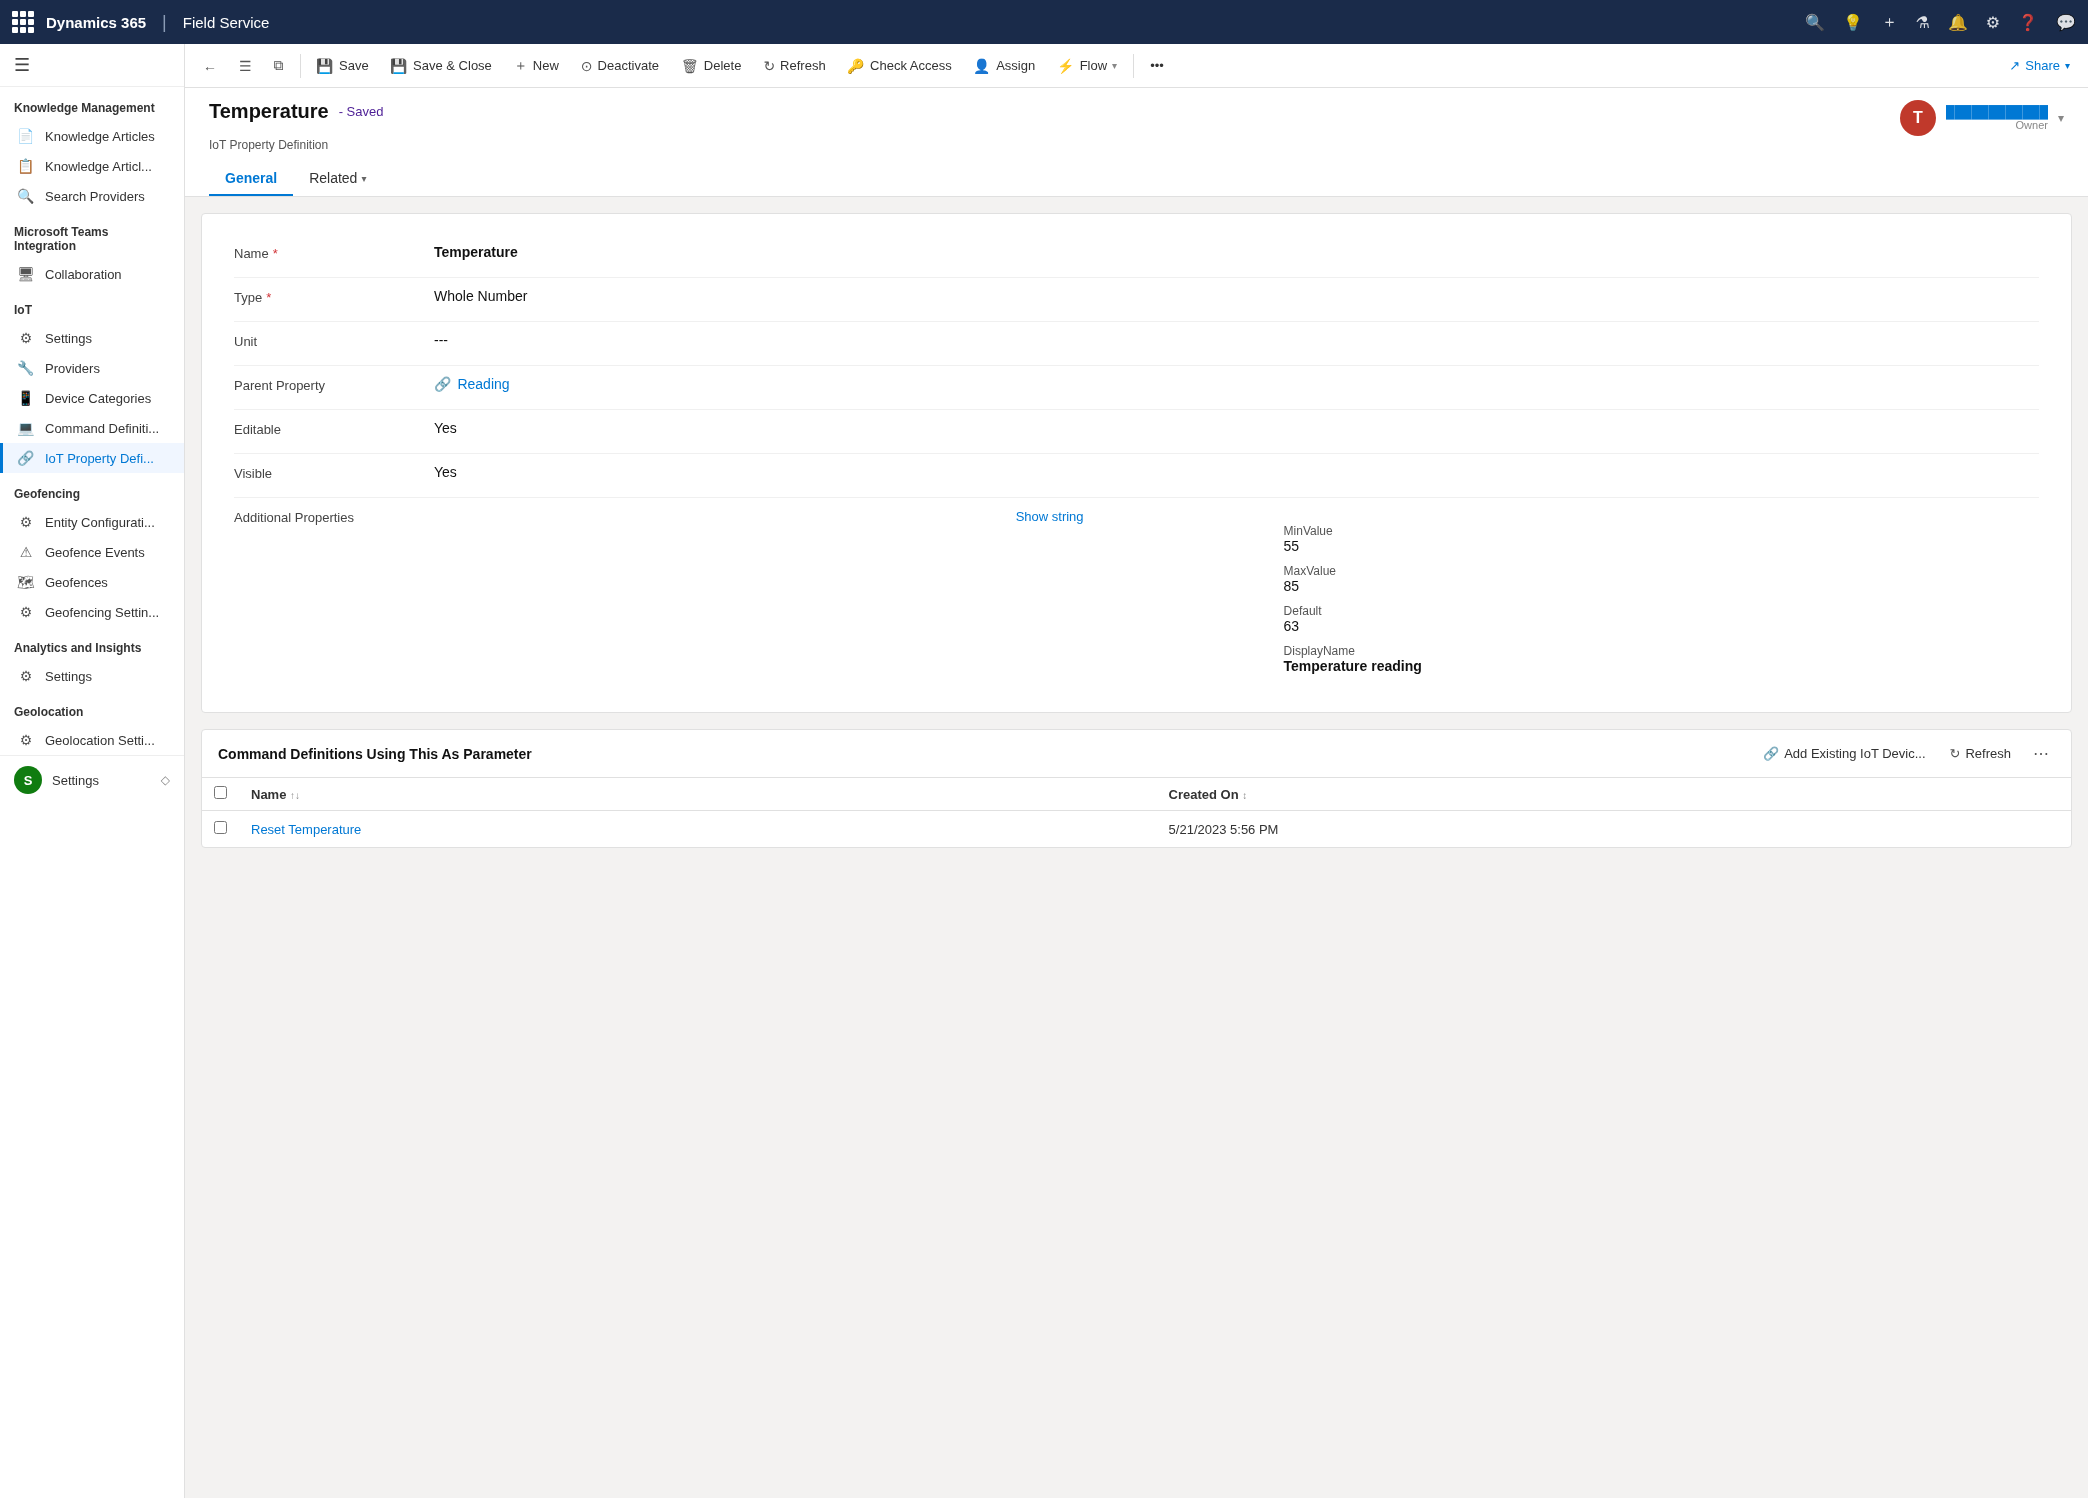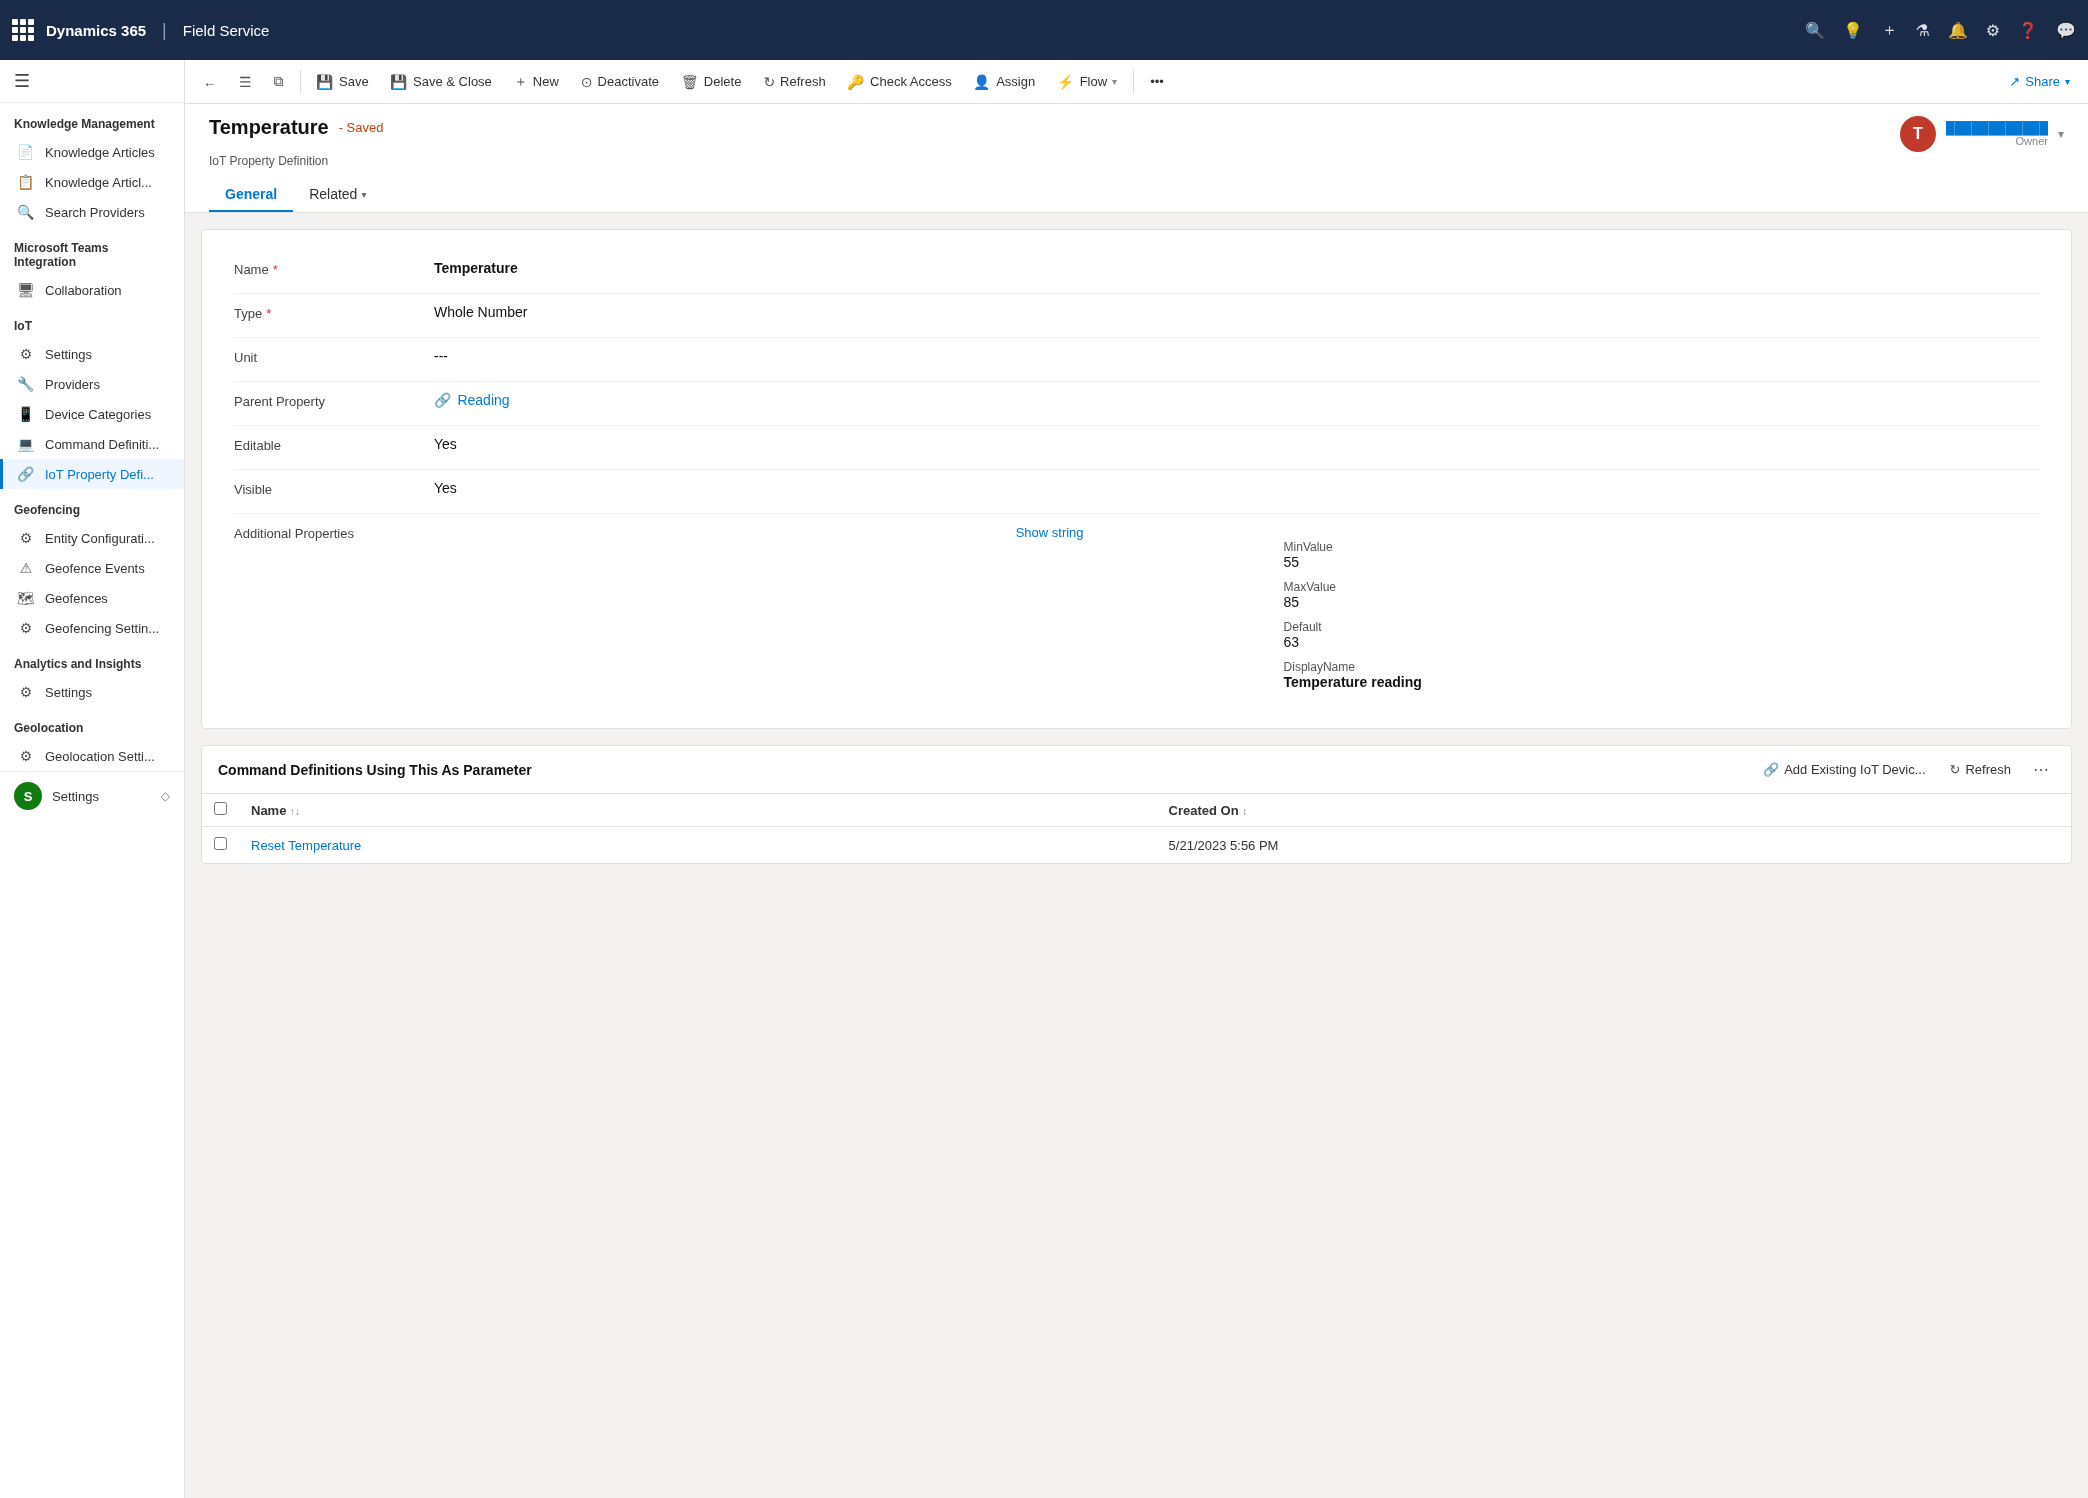--- a/index.html
+++ b/index.html
@@ -4,21 +4,21 @@
   <style>
     * { box-sizing: border-box; margin: 0; padding: 0; }
     body { font-family: 'Segoe UI', sans-serif; font-size: 14px; background: #f3f2f1; display: flex; flex-direction: column; height: 100vh; overflow: hidden; }
 
     
     .top-nav {
       background: #1a2b4a;
       color: white;
       display: flex;
       align-items: center;
-      height: 60px;
+      height: 44px;
       padding: 0 12px;
       gap: 12px;
       flex-shrink: 0;
     }
     .top-nav-grid { display: grid; width: 22px; height: 22px; grid-template-columns: repeat(3,6px); gap: 2px; cursor: pointer; }
     .top-nav-grid span { background: white; border-radius: 1px; display: block; }
     .top-nav-title { font-size: 15px; font-weight: 600; color: white; white-space: nowrap; }
     .top-nav-sep { color: #8a9bb5; font-size: 18px; margin: 0 4px; }
     .top-nav-app { font-size: 15px; color: white; }
     .top-nav-spacer { flex: 1; }
@@ -83,21 +83,21 @@
     .page-header {
       background: #fff;
       padding: 12px 24px 0 24px;
       border-bottom: 1px solid #e0e0e0;
       display: flex;
       flex-direction: column;
     }
     .page-header-top { display: flex; align-items: flex-start; justify-content: space-between; }
     .page-title-block {}
     .page-title { font-size: 20px; font-weight: 600; color: #111; display: flex; align-items: center; gap: 10px; }
-    .page-saved { font-size: 13px; color: #c2410c; font-weight: 400; }
+    .page-saved { font-size: 13px; color: #4c1d95; font-weight: 400; }
     .page-subtitle { font-size: 12px; color: #555; margin-top: 15px; }
     .owner-block { display: flex; align-items: center; gap: 10px; }
     .owner-avatar { width: 36px; height: 36px; border-radius: 50%; background: #c0392b; color: white; display: flex; align-items: center; justify-content: center; font-size: 16px; font-weight: 600; }
     .owner-info { text-align: right; }
     .owner-name { font-size: 12px; color: #0078d4; }
     .owner-label { font-size: 11px; color: #888; }
     .owner-chevron { color: #888; font-size: 12px; }
 
     
     .tabs { display: flex; gap: 0; margin-top: 10px; }

